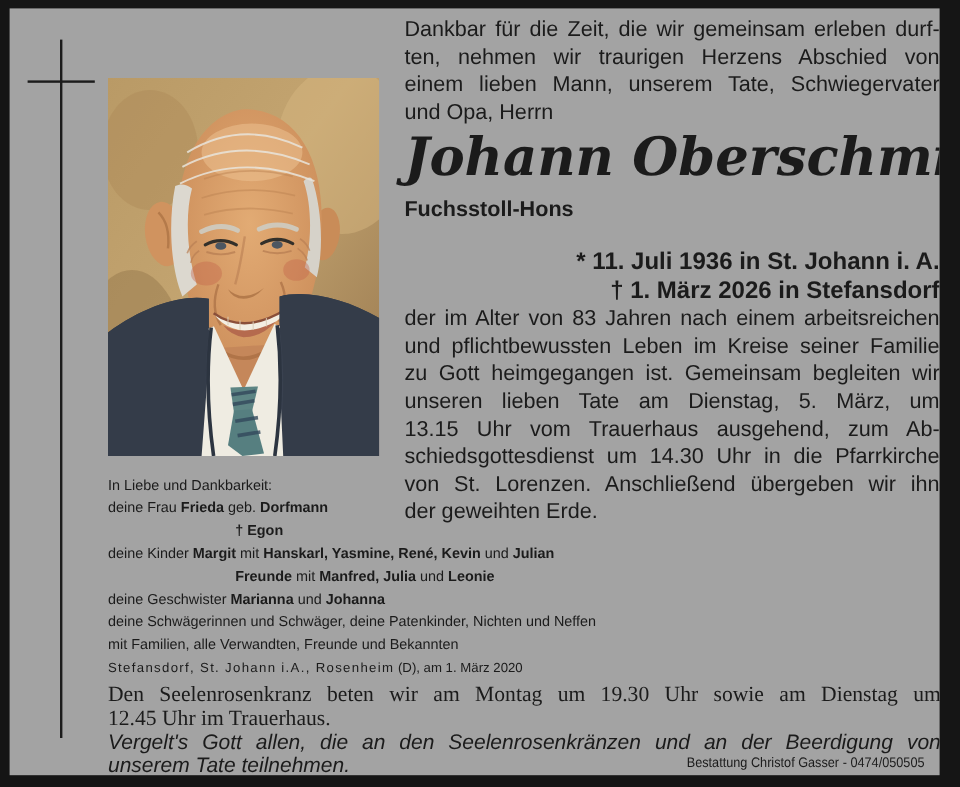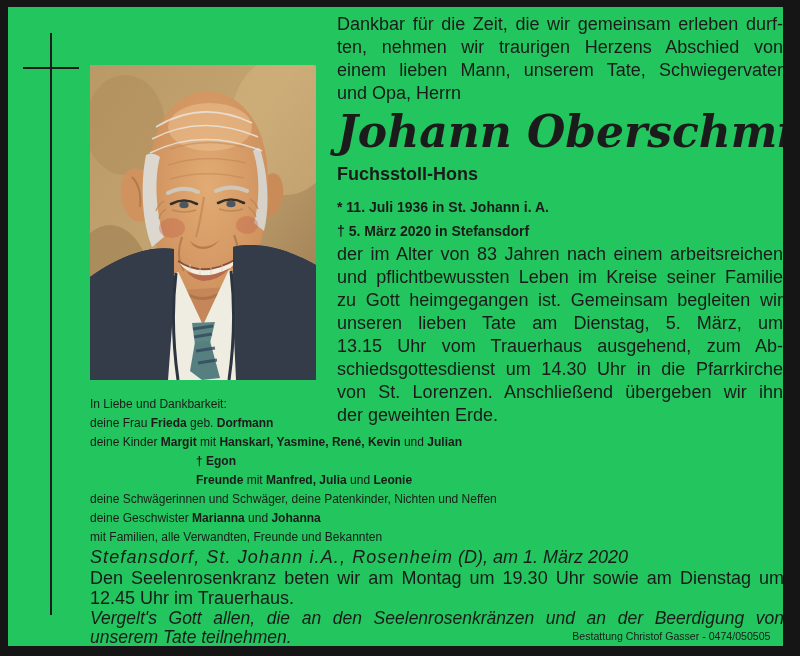--- a/index.html
+++ b/index.html
@@ -1,37 +1,37 @@
 <!DOCTYPE html>
 <html><head>
 <meta charset="utf-8">
 <style>
   html,body{margin:0;padding:0;background:#151515;}
   .page{position:relative;width:800px;height:656px;background:#151515;overflow:hidden;
         font-family:"Liberation Sans",sans-serif;color:#1b1b1b;}
-  .card{position:absolute;left:8px;top:7px;width:775px;height:639px;background:#22c55e;overflow:hidden;}
+  .card{position:absolute;left:8px;top:7px;width:775px;height:639px;background:#a3a3a3;overflow:hidden;}
   .cross-v{position:absolute;left:42px;top:26px;width:2px;height:582px;background:#1c1c1c;}
   .cross-h{position:absolute;left:15px;top:60px;width:56px;height:2px;background:#1c1c1c;}
   .photo{position:absolute;left:82px;top:58px;width:226px;height:315px;}
   .photo svg{display:block;}
   .right-col{position:absolute;left:329px;top:6px;width:446px;}
   .intro div,.body div{font-size:18px;line-height:23px;}
   .just{text-align:justify;text-align-last:justify;}
   .name{font-family:"DejaVu Serif",serif;font-style:italic;font-weight:bold;font-size:44px;
         line-height:50px;text-align:center;margin-top:2px;white-space:nowrap;}
   .nickname{font-weight:bold;font-size:18px;margin-top:7px;line-height:21px;}
-  .dates{text-align:left;font-weight:bold;font-size:14px;line-height:24px;margin-top:10px;}
+  .dates{text-align:right;font-weight:bold;font-size:20px;line-height:24px;margin-top:21px;}
   .body{margin-top:0;}
   .family{position:absolute;left:82px;top:388px;width:694px;font-size:12px;line-height:19px;}
   .fam-line.indent{padding-left:106px;}
   .b{font-weight:bold;}
-  .place-date{position:absolute;left:82px;top:540px;width:694px;font-size:18px;line-height:20px;font-style:italic;}
+  .place-date{position:absolute;left:82px;top:540px;width:694px;font-size:11px;line-height:20px;}
   .spaced{letter-spacing:1.1px;}
   .rosary{position:absolute;left:82px;top:562px;width:694px;}
-  .rosary div{font-size:18px;line-height:19.5px;}
+  .rosary div{font-size:18px;line-height:19.5px;font-family:Liberation Serif, serif;}
   .thanks{position:absolute;left:82px;top:602px;width:694px;font-style:italic;}
   .thanks div{font-size:17.5px;line-height:19px;}
   .funeral{position:absolute;right:13px;top:622px;font-size:11.5px;line-height:14px;
            transform:scaleX(.92);transform-origin:100% 50%;white-space:nowrap;}
 </style>
 </head>
 <body>
 
 <div class="page">
   <div class="card">
@@ -144,43 +144,43 @@
       <div class="intro">
           <div class="just">Dankbar für die Zeit, die wir gemeinsam erleben durf-</div>
           <div class="just">ten, nehmen wir traurigen Herzens Abschied von</div>
           <div class="just">einem lieben Mann, unserem Tate, Schwiegervater</div>
           <div>und Opa, Herrn</div>
         </div>
       <div class="name">Johann Oberschmied</div>
       <div class="nickname">Fuchsstoll-Hons</div>
       <div class="dates">
         <div>* 11. Juli 1936 in St. Johann i. A.</div>
-        <div>† 5. März 2020 in Stefansdorf</div>
+        <div>† 1. März 2026 in Stefansdorf</div>
       </div>
       <div class="body">
           <div class="just">der im Alter von 83 Jahren nach einem arbeitsreichen</div>
           <div class="just">und pflichtbewussten Leben im Kreise seiner Familie</div>
           <div class="just">zu Gott heimgegangen ist. Gemeinsam begleiten wir</div>
           <div class="just">unseren lieben Tate am Dienstag, 5. März, um</div>
           <div class="just">13.15 Uhr vom Trauerhaus ausgehend, zum Ab-</div>
           <div class="just">schiedsgottesdienst um 14.30 Uhr in die Pfarrkirche</div>
           <div class="just">von St. Lorenzen. Anschließend übergeben wir ihn</div>
           <div>der geweihten Erde.</div>
         </div>
     </div>
 
     <div class="family">
       <div class="fam-heading">In Liebe und Dankbarkeit:</div>
       <div>
           <div class="fam-line"><span>deine Frau </span><span class="b">Frieda</span><span> geb. </span><span class="b">Dorfmann</span></div>
+          <div class="fam-line indent"><span class="b">† Egon</span></div>
           <div class="fam-line"><span>deine Kinder </span><span class="b">Margit</span><span> mit </span><span class="b">Hanskarl, Yasmine, René, Kevin</span><span> und </span><span class="b">Julian</span></div>
-          <div class="fam-line indent"><span class="b">† Egon</span></div>
           <div class="fam-line indent"><span class="b">Freunde</span><span> mit </span><span class="b">Manfred, Julia</span><span> und </span><span class="b">Leonie</span></div>
+          <div class="fam-line"><span>deine Geschwister </span><span class="b">Marianna</span><span> und </span><span class="b">Johanna</span></div>
           <div class="fam-line"><span>deine Schwägerinnen und Schwäger, deine Patenkinder, Nichten und Neffen</span></div>
-          <div class="fam-line"><span>deine Geschwister </span><span class="b">Marianna</span><span> und </span><span class="b">Johanna</span></div>
           <div class="fam-line"><span>mit Familien, alle Verwandten, Freunde und Bekannten</span></div>
         </div>
     </div>
 
     <div class="place-date"><span class="spaced">Stefansdorf, St. Johann i.A., Rosenheim</span><span> (D), am 1. März 2020</span></div>
 
     <div class="rosary">
         <div class="just">Den Seelenrosenkranz beten wir am Montag um 19.30 Uhr sowie am Dienstag um</div>
         <div>12.45 Uhr im Trauerhaus.</div>
       </div>

